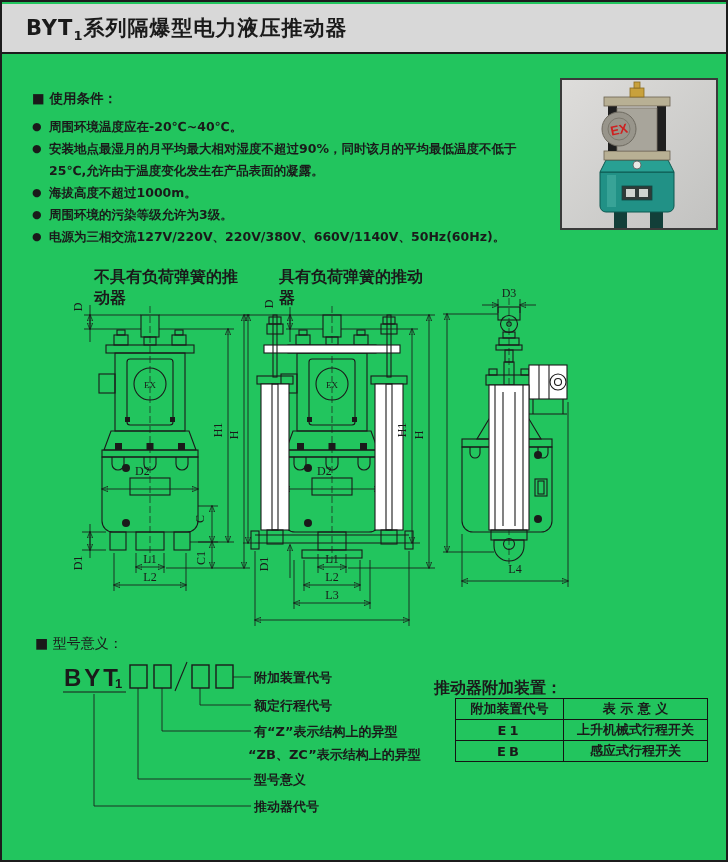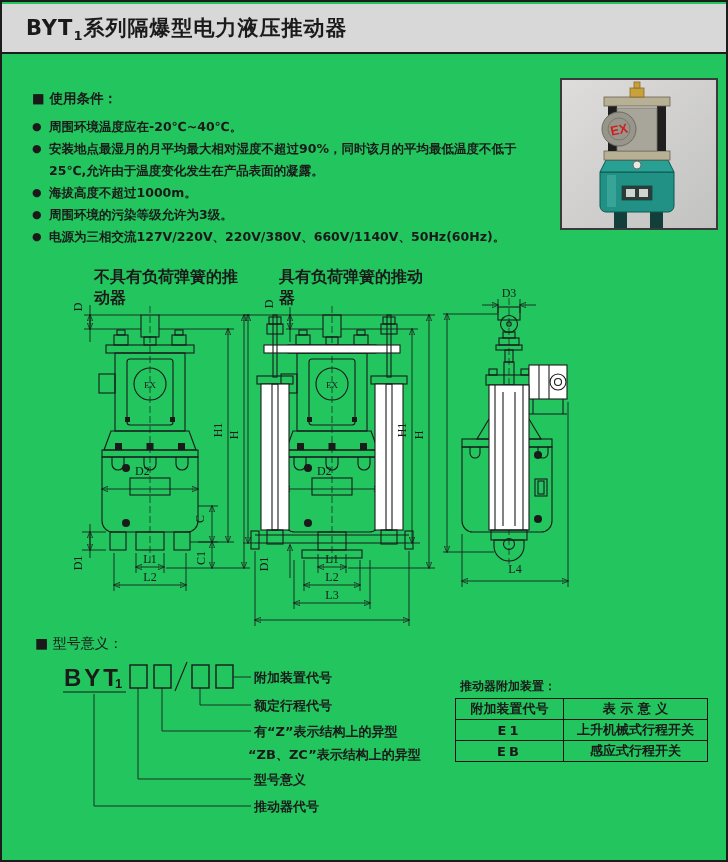--- a/index.html
+++ b/index.html
@@ -51,21 +51,21 @@
   
   .model-heading { position:absolute; left:33px; top:633px; font-size:14px; font-weight:normal; }
   .model-label { position:absolute; left:252px; font-size:13px; font-weight:bold; white-space:nowrap; }
   .ml-addon  { top:667px; }
   .ml-stroke { top:695px; }
   .ml-spring1{ top:721px; }
   .ml-spring2{ top:744px; left:246px; }
   .ml-thrust { top:769px; }
   .ml-code   { top:796px; }
   
-  .table-title { position:absolute; left:458px; top:676px; font-size:12px; font-weight:bold; }
+  .table-title { position:absolute; left:432px; top:676px; font-size:16px; font-weight:bold; }
   table.addons { position:absolute; left:453px; top:696px; border-collapse:collapse; table-layout:fixed; }
   table.addons th, table.addons td {
     border:1.6px solid #141414; text-align:center; font-size:13px; font-weight:bold;
     height:20px; padding:0 2px; white-space:nowrap;
   }
   table.addons col.c1 { width:108px; } table.addons col.c2 { width:144px; }
   td.codecell { letter-spacing:3px; }
 </style>
 </head>
 <body>

